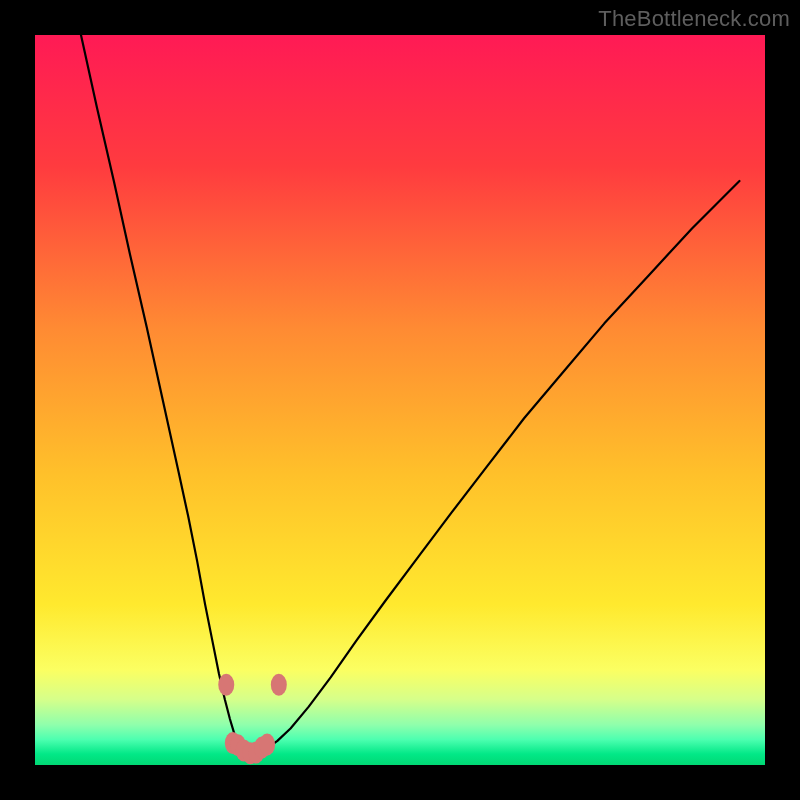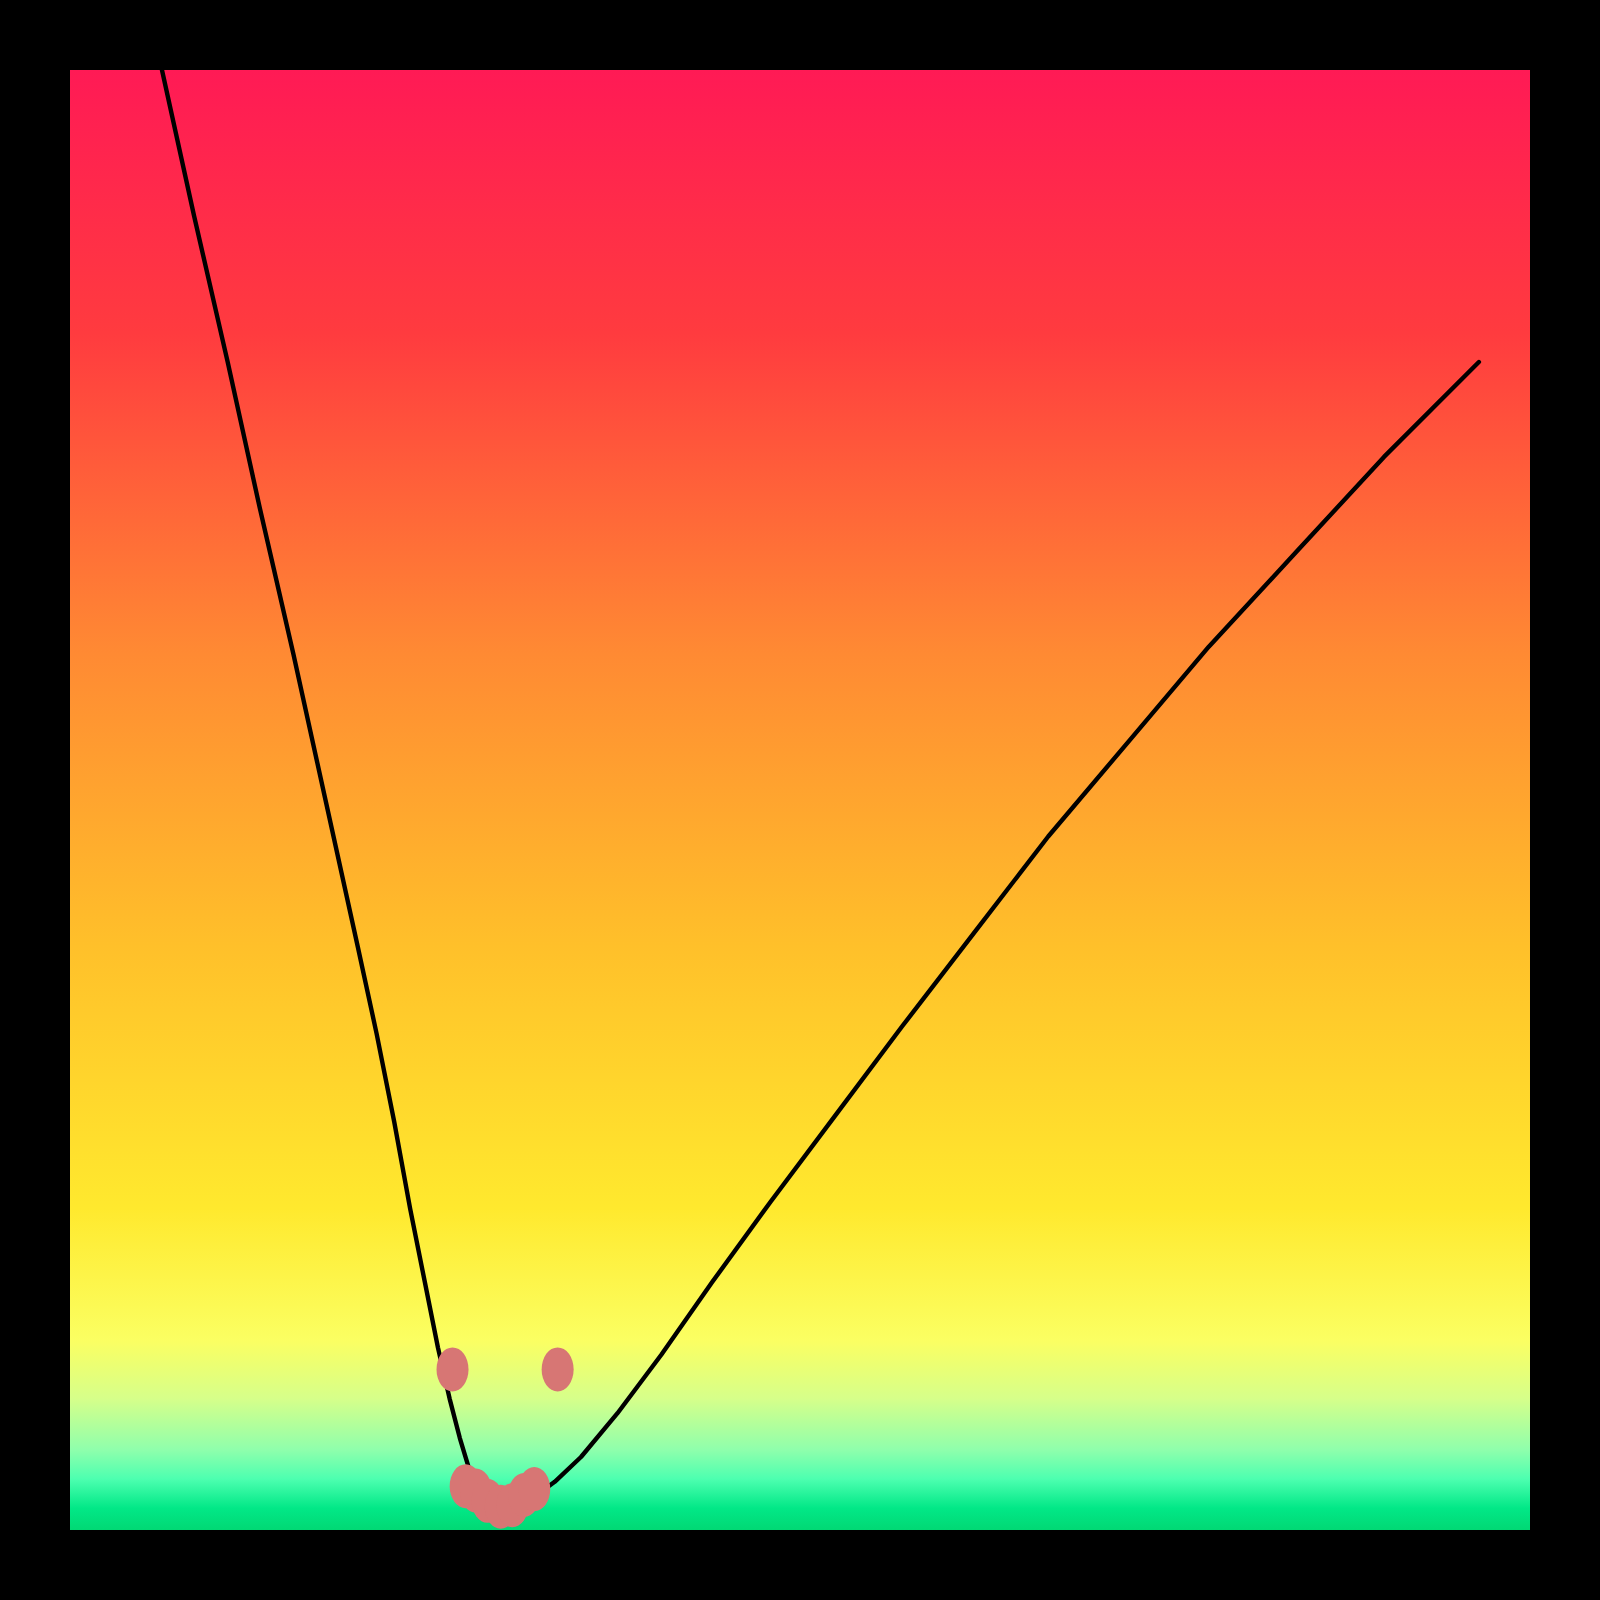--- a/index.html
+++ b/index.html
@@ -77,13 +77,14 @@
           <ellipse cx="208.78" cy="715.40" rx="8" ry="11" fill="#d77674" stroke="#d77674" stroke-width="0"></ellipse>
           <ellipse cx="215.35" cy="718.32" rx="8" ry="11" fill="#d77674" stroke="#d77674" stroke-width="0"></ellipse>
           <ellipse cx="221.19" cy="717.59" rx="8" ry="11" fill="#d77674" stroke="#d77674" stroke-width="0"></ellipse>
           <ellipse cx="227.03" cy="712.48" rx="8" ry="11" fill="#d77674" stroke="#d77674" stroke-width="0"></ellipse>
           <ellipse cx="232.14" cy="709.56" rx="8" ry="11" fill="#d77674" stroke="#d77674" stroke-width="0"></ellipse>
           <ellipse cx="243.82" cy="649.70" rx="8" ry="11" fill="#d77674" stroke="#d77674" stroke-width="0"></ellipse>
         </g>
     </svg>
   </div>
 
+  <div id="watermark">TheBottleneck.com</div>
 </div>
 
 </body></html>

